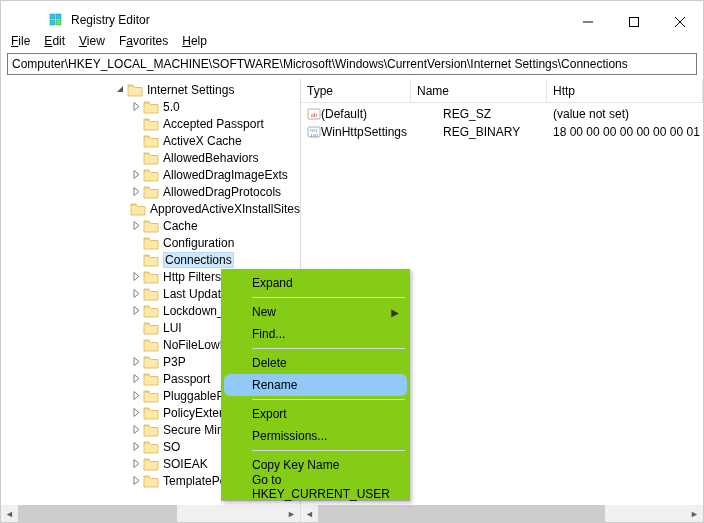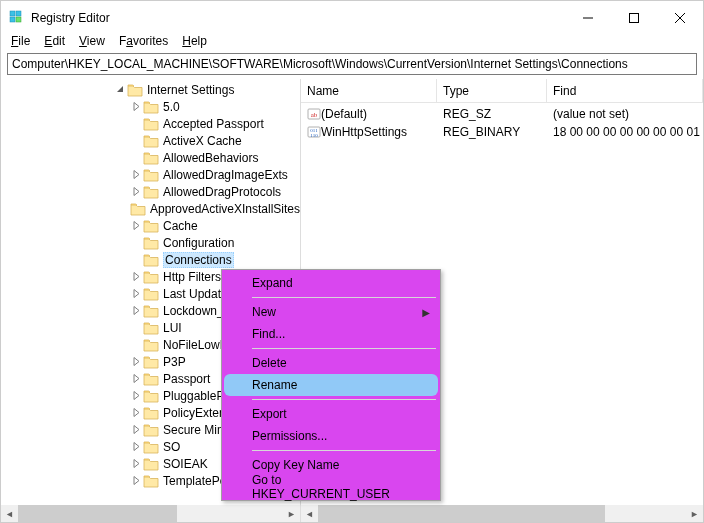--- a/index.html
+++ b/index.html
@@ -12,23 +12,23 @@
     width: 704px;
     height: 523px;
     overflow: hidden;
     border: 1px solid #ccc;
     position: relative;
   }
   
   .titlebar {
     height: 30px;
     display: flex;
-    align-items: center;
-    padding: 4px 0 0 8px;
+    padding: 12px 0 0 8px;
     background: #fff;
+    margin-left: 40px;
   }
   .titlebar .app-icon {
     width: 16px; height: 16px;
     margin-right: 6px;
     display: inline-flex; align-items: center; justify-content: center;
   }
   .titlebar .title { flex: 0 0 auto; font-size: 12px; }
   .titlebar .spacer { flex: 1; }
   .win-controls { display: flex; height: 100%; }
   .win-btn {
@@ -153,22 +153,22 @@
   .tree-label.selected {
     background: #cce8ff;
     border: 1px dotted #99d1ff;
     padding: 0 1px;
   }
   
   .context-menu {
     position: absolute;
     left: 220px;
     top: 268px;
-    width: 220px;
-    background: #d946ef;
+    width: 189px;
+    background: #84cc16;
     border: 1px solid #a0a0a0;
     box-shadow: 2px 2px 4px rgba(0,0,0,0.25);
     padding: 2px;
     font-size: 12px;
   }
   .context-menu .cm-item {
     height: 22px;
     display: flex;
     align-items: center;
     padding: 0 28px 0 28px;
@@ -714,28 +714,28 @@
     <div class="tree-h-scroll">
       <div class="scroll-arrow">◄</div>
       <div class="scroll-track">
           <div class="scroll-thumb" style="left:0; width:60%;"></div>
         </div>
       <div class="scroll-arrow">►</div>
     </div>
   </div>
   <div class="list-pane">
     <div class="list-header">
+      <div class="col" style="width:110px">
+          <span>Type</span>
+        </div>
       <div class="col" style="width:136px">
           <span>Name</span>
         </div>
-      <div class="col" style="width:110px">
-          <span>Type</span>
-        </div>
       <div class="col" style="flex:1">
-          <span>Find</span>
+          <span>Http</span>
         </div>
     </div>
     <div class="list-body" id="list-body">
         <div class="list-row">
           <div class="cell name" style="width:136px">
             <span class="value-icon">
               <svg width="14" height="14" viewBox="0 0 14 14">
                 <rect x="1" y="2" width="12" height="10" rx="1" fill="#fff" stroke="#b0b0b0"></rect>
                 <text x="7" y="10" text-anchor="middle" font-size="7" fill="#d03030" font-family="Consolas">ab</text>
               </svg>

